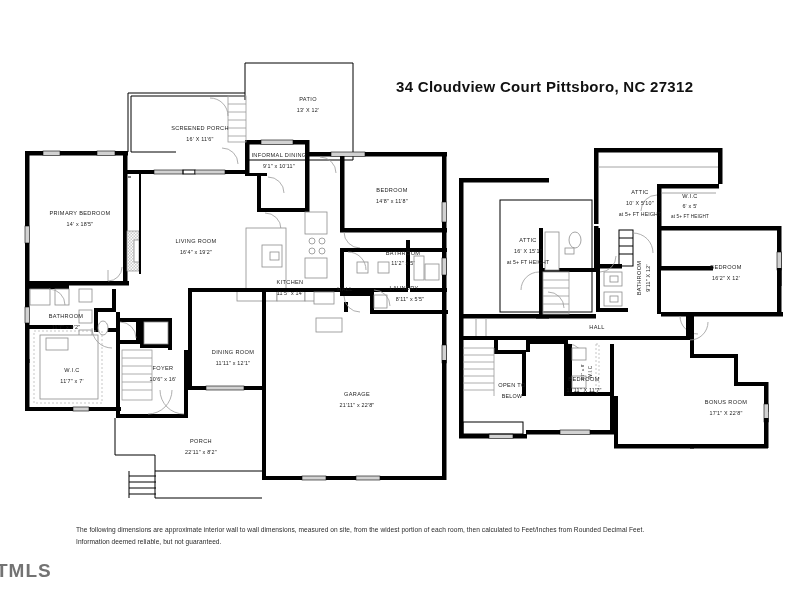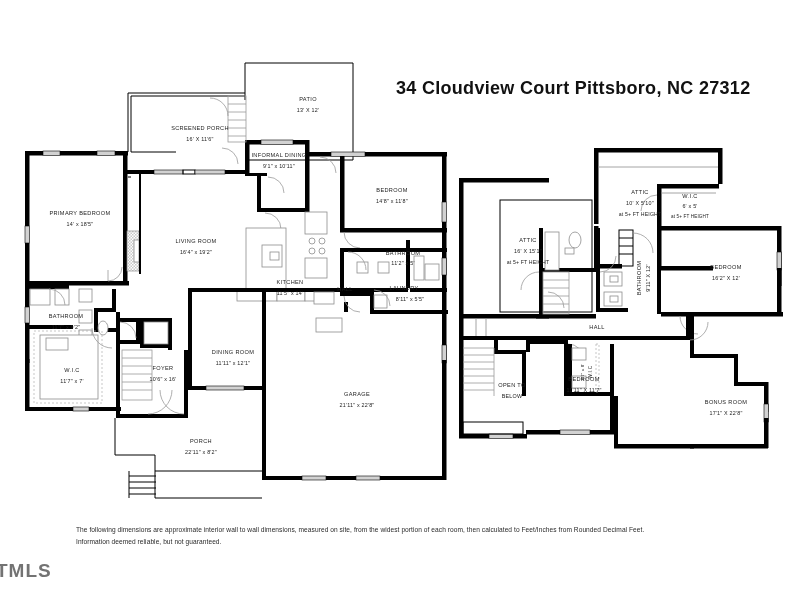--- a/index.html
+++ b/index.html
@@ -59,21 +59,21 @@
     font-size: 5.2px;
     letter-spacing: 0.15px;
     fill: #1c1c1c;
     text-anchor: middle;
   }
   .title-text {
     position: absolute;
     left: 396px;
     top: 78px;
     font-family: "Liberation Sans", sans-serif;
-    font-size: 18px;
+    font-size: 15px;
     font-weight: 600;
     letter-spacing: 0.3px;
     color: #111111;
     white-space: nowrap;
   }
   .disclaimer {
     position: absolute;
     left: 76px;
     top: 524px;
     width: 660px;

